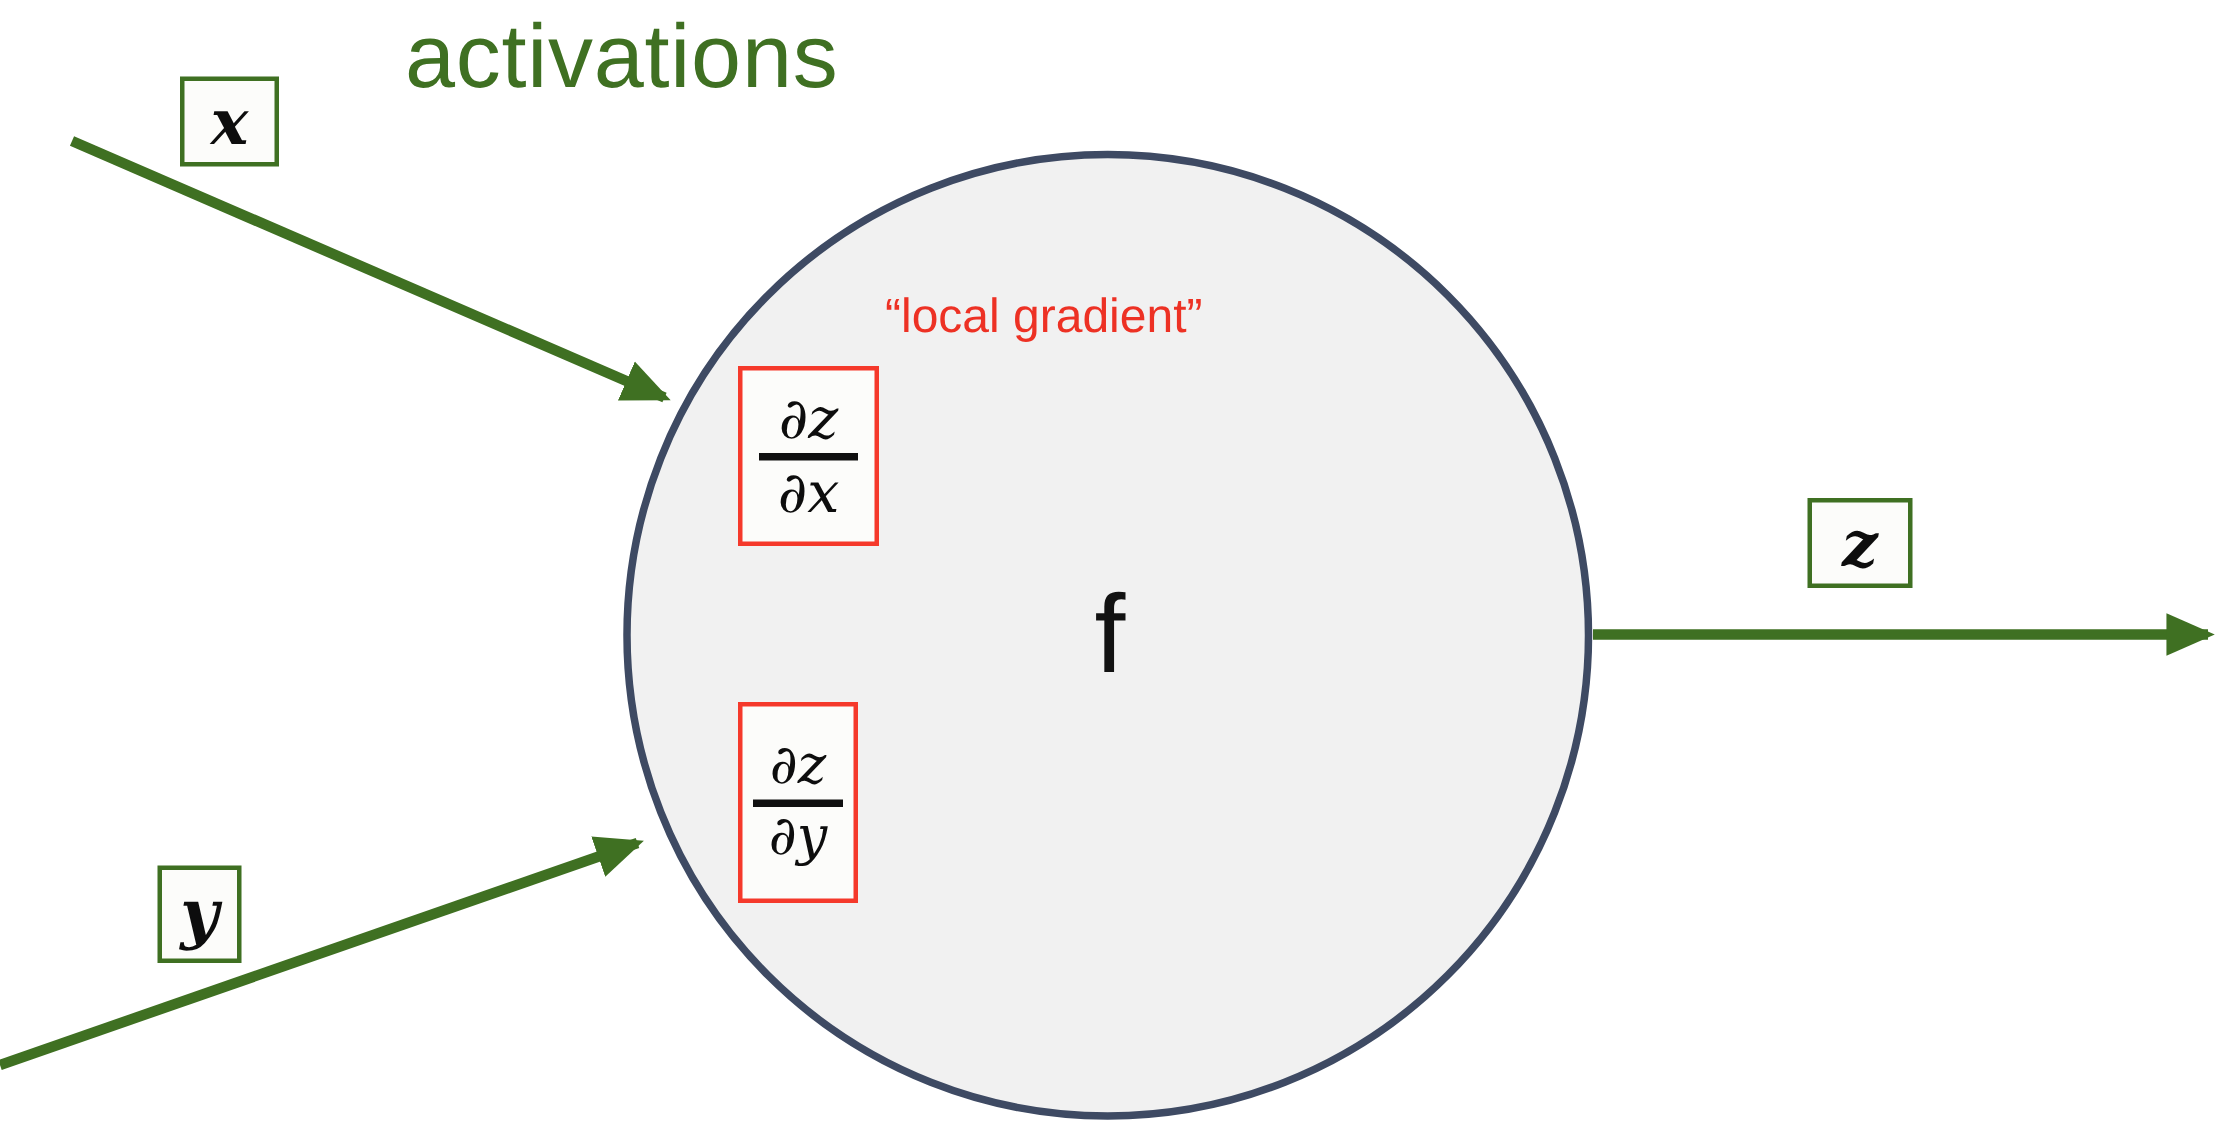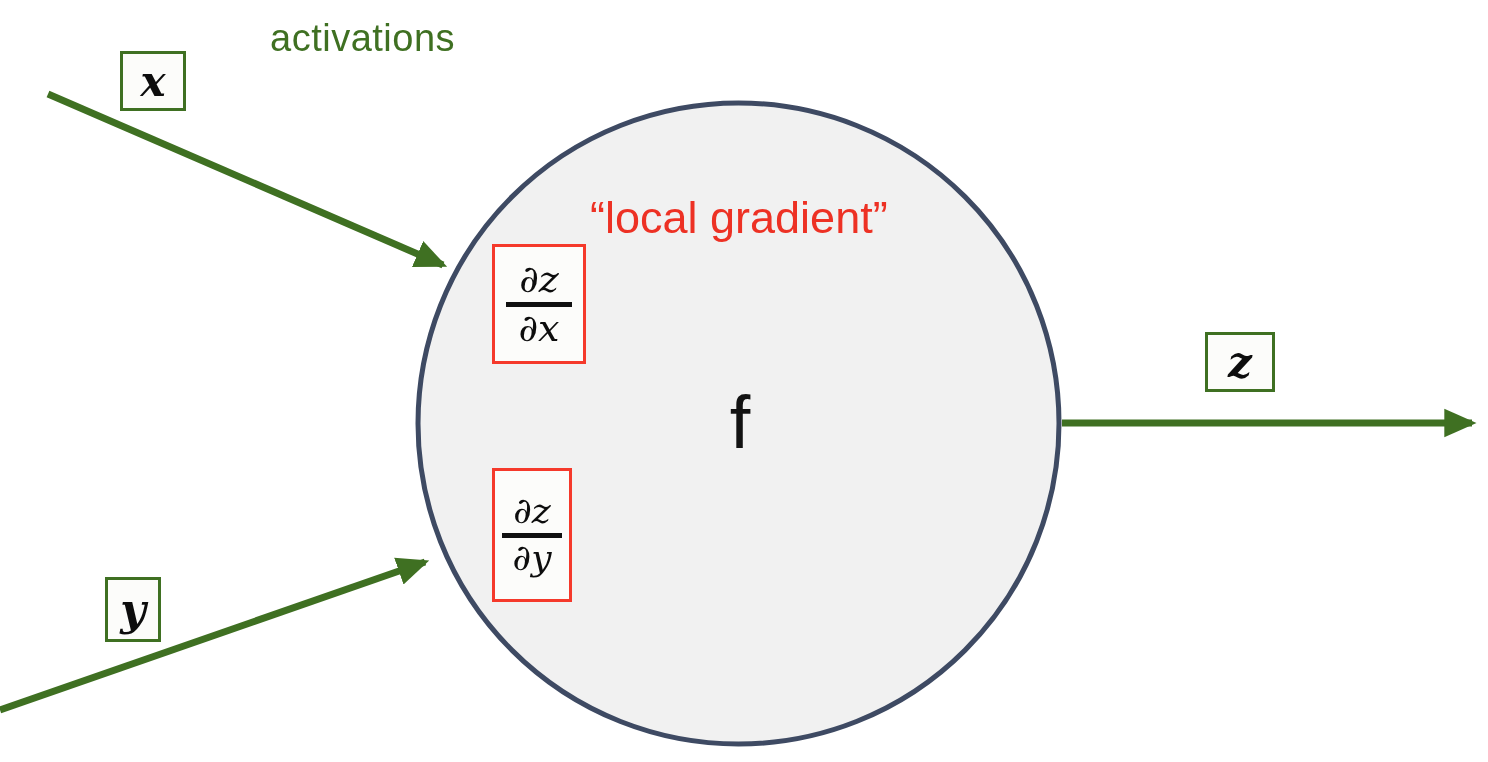--- a/index.html
+++ b/index.html
@@ -20,34 +20,34 @@
     left: 0;
     top: 0;
     width: 1488px;
     height: 762px;
   }
 
   
   .label-activations {
     position: absolute;
     left: 270px;
-    top: 19px;
+    top: 8px;
     font-family: "Liberation Sans", sans-serif;
-    font-size: 38px;
+    font-size: 60px;
     line-height: 1;
     color: #3f7022;
     letter-spacing: 0.5px;
     white-space: nowrap;
   }
   .label-local-gradient {
     position: absolute;
     left: 590px;
     top: 193px;
     font-family: "Liberation Sans", sans-serif;
-    font-size: 45px;
+    font-size: 32px;
     line-height: 1.1;
     color: #ed3124;
     white-space: nowrap;
   }
   .label-f {
     position: absolute;
     left: 716px;
     top: 386px;
     width: 48px;
     text-align: center;

